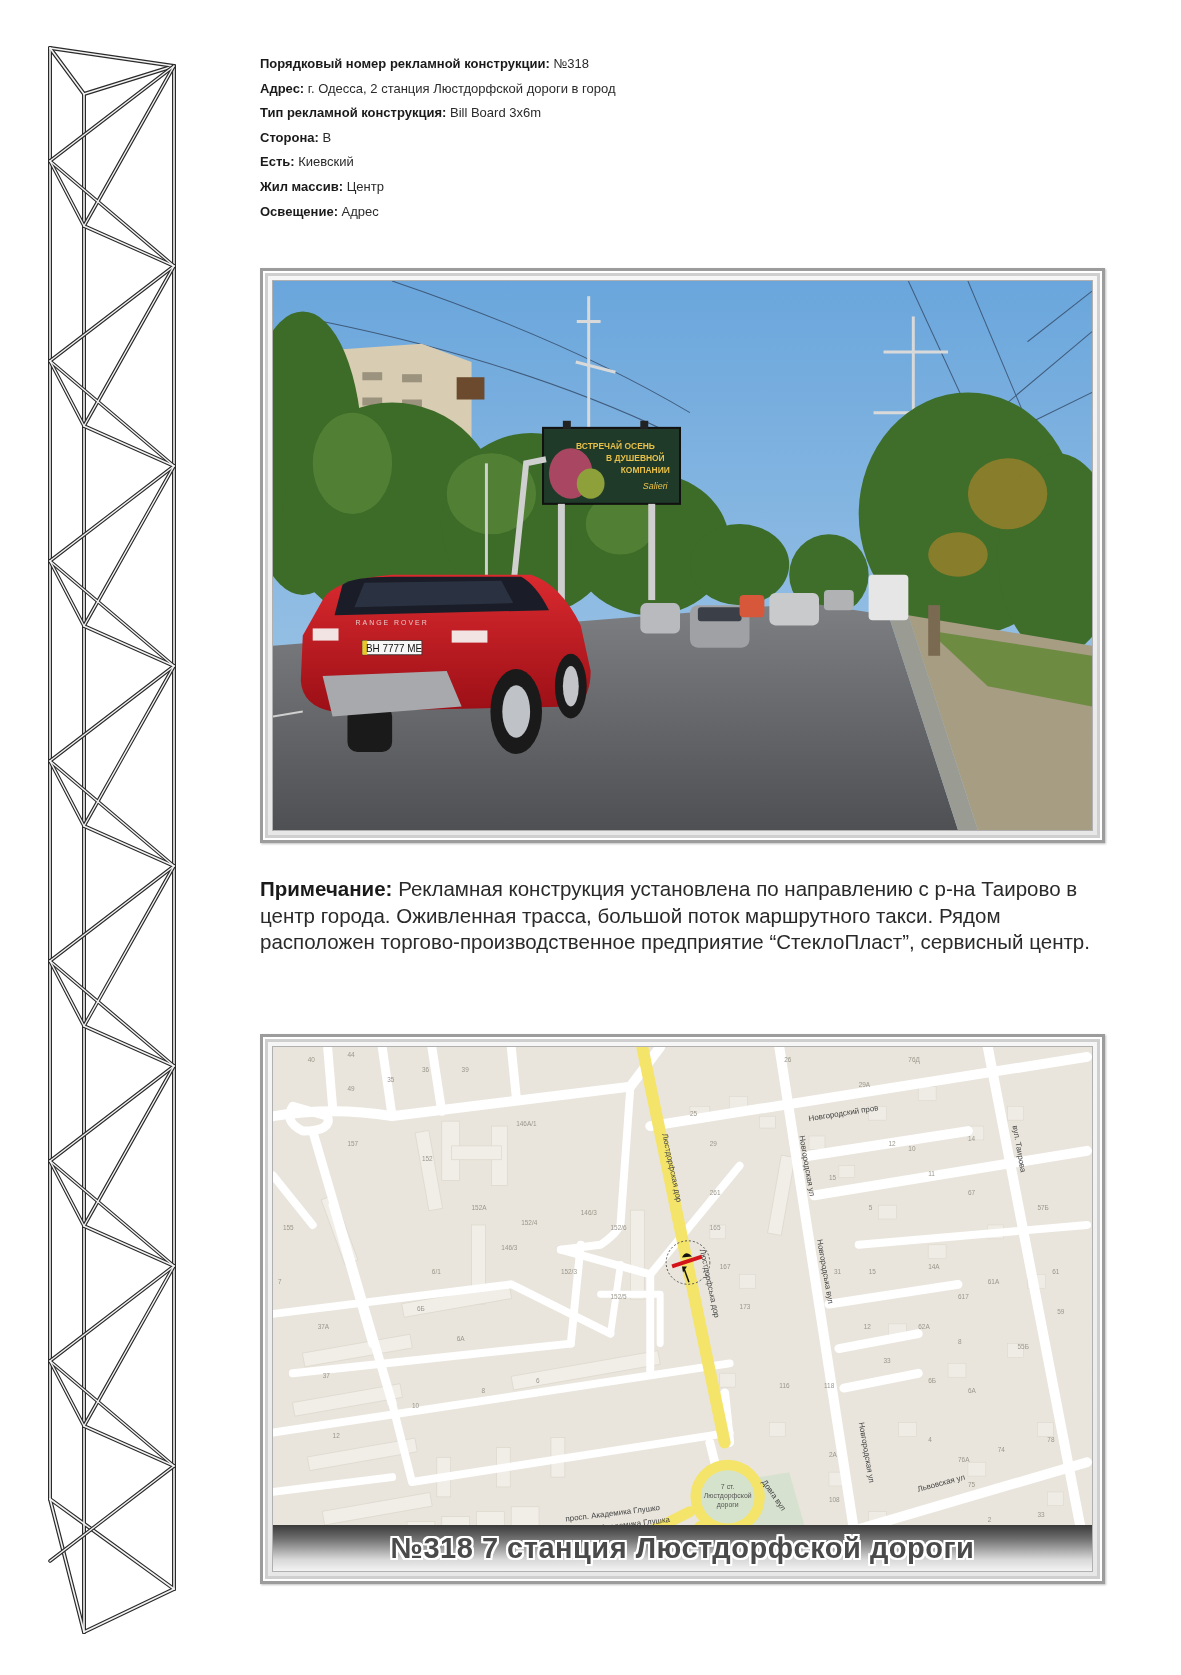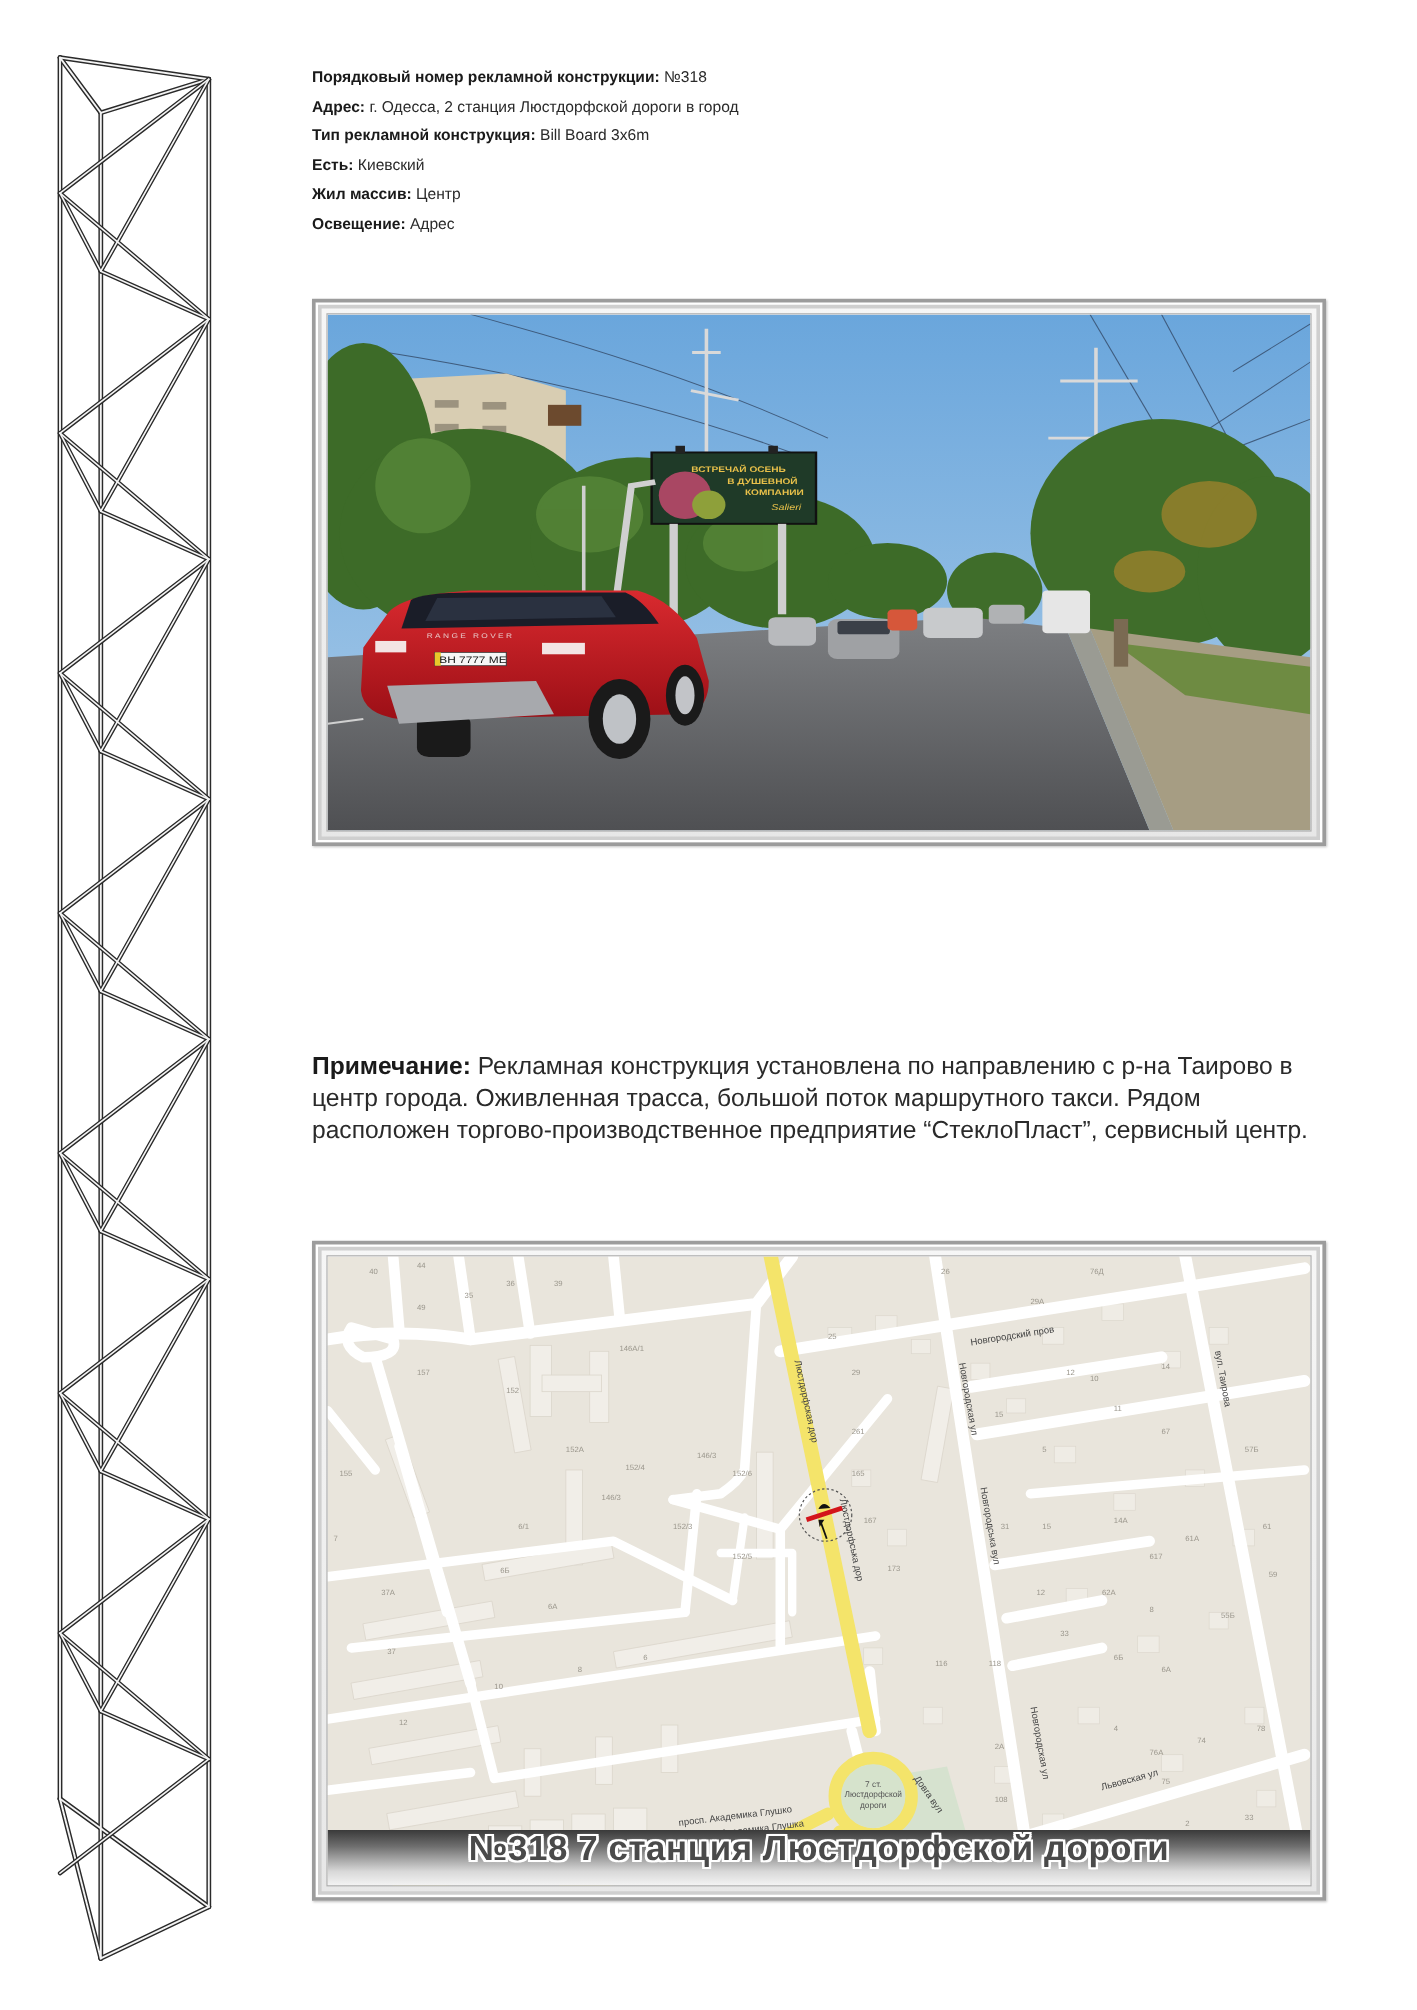--- a/index.html
+++ b/index.html
@@ -17,32 +17,32 @@
   
   .frame {
     position: absolute;
     border: 3px solid #9c9c9c;
     background: linear-gradient(#f6f6f6, #e7e7e7);
     padding: 9px;
     box-shadow: inset 0 0 0 2px #ffffff, inset 0 0 0 5px #cfcfcf, 1px 1px 2px rgba(0,0,0,0.25);
   }
   .frame .inner { width: 100%; height: 100%; position: relative; overflow: hidden; border: 1px solid #b0b0b0; }
 
-  .photo-frame { left: 260px; top: 249px; width: 845px; height: 456px; }
+  .photo-frame { left: 260px; top: 268px; width: 845px; height: 575px; }
   .map-frame { left: 260px; top: 1034px; width: 845px; height: 550px; }
 
   
   .note { position: absolute; left: 260px; top: 876px; width: 850px; font-size: 20.5px; line-height: 26.5px; color: #2a2a2a; }
   .note b { color: #1a1a1a; }
 
   
   .map-caption {
     position: absolute; left: 0; right: 0; bottom: 0; height: 46px;
     background: linear-gradient(#3a3a3a 0%, #6f6f6f 30%, #d8d8d8 75%, #f3f3f3 100%);
-    display: flex; justify-content: center;
+    display: flex; align-items: center; justify-content: center;
   }
   .map-caption span {
     font-family: "Liberation Sans", sans-serif; font-weight: bold; font-size: 29px; color: #4a4a4a;
     letter-spacing: 0.5px;
     text-shadow: -2px -2px 0 #fff, 2px -2px 0 #fff, -2px 2px 0 #fff, 2px 2px 0 #fff, 0 2px 0 #fff, 0 -2px 0 #fff, 2px 0 0 #fff, -2px 0 0 #fff, 0 0 3px #fff;
   }
 
   svg text { font-family: "Liberation Sans", sans-serif; }
 </style>
 </head>
@@ -148,20 +148,21 @@
         <line x1="6" y1="1317" x2="40" y2="1382"></line>
         <line x1="6" y1="1517" x2="130" y2="1422"></line>
       </g>
   </g>
 </svg>
 
 <div class="info">
   <div class="row"><b>Порядковый номер рекламной конструкции:</b><span> №318</span></div>
   <div class="row"><b>Адрес:</b><span> г. Одесса, 2 станция Люстдорфской дороги в город</span></div>
   <div class="row"><b>Тип рекламной конструкция:</b><span> Bill Board 3x6m</span></div>
+  <div class="row"><b>Сторона:</b><span> В</span></div>
   <div class="row"><b>Есть:</b><span> Киевский</span></div>
   <div class="row"><b>Жил массив:</b><span> Центр</span></div>
   <div class="row"><b>Освещение:</b><span> Адрес</span></div>
 </div>
 
 <div class="frame photo-frame">
   <div class="inner">
     <svg width="100%" height="100%" viewBox="0 0 825 542" preserveAspectRatio="none">
       <defs>
         <linearGradient id="sky" x1="0" y1="0" x2="0" y2="1">

